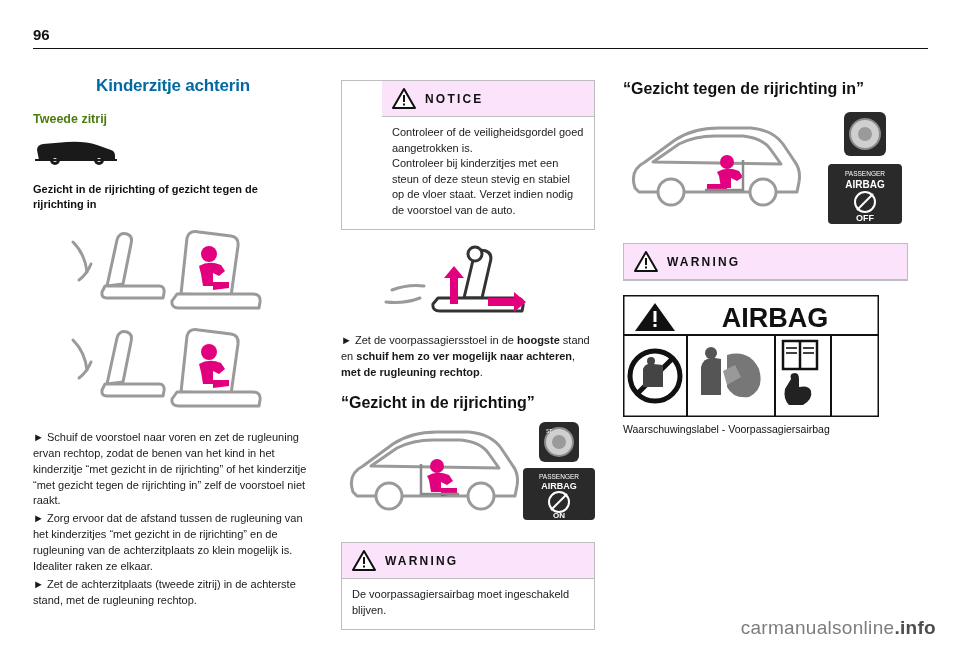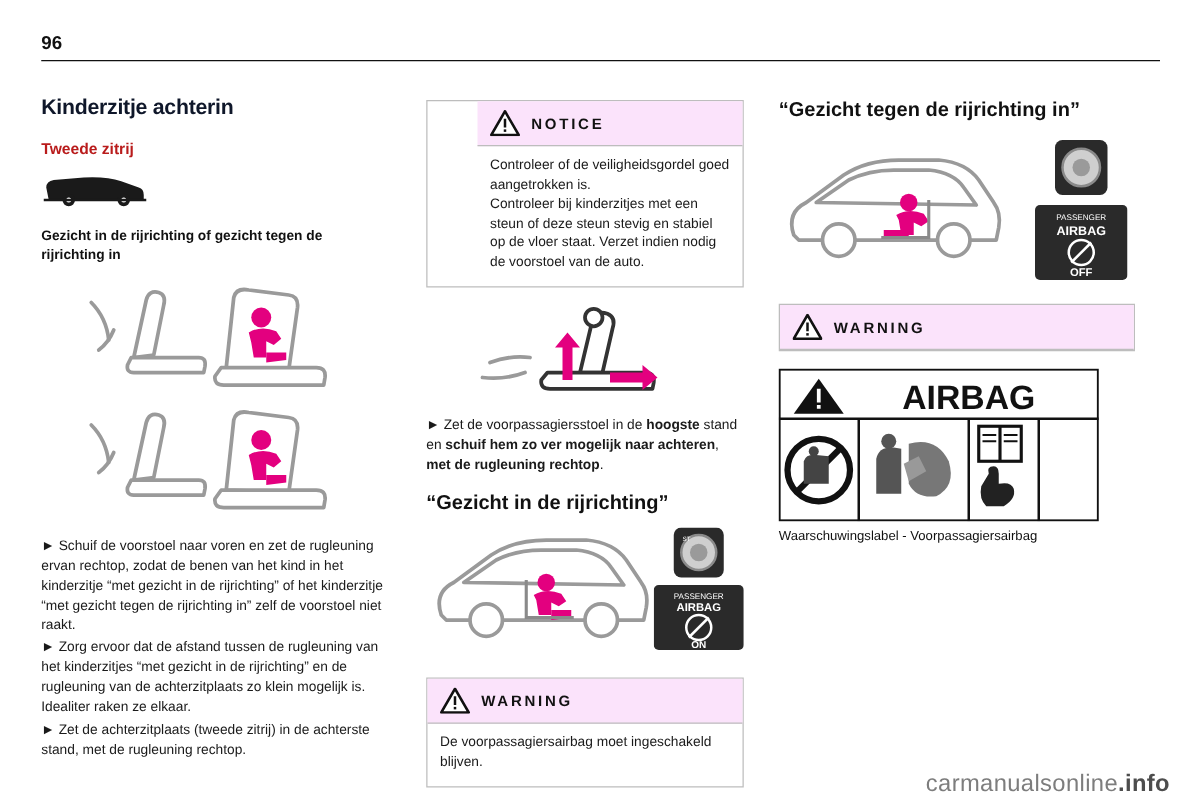--- a/index.html
+++ b/index.html
@@ -22,25 +22,26 @@
   }
   .columns {
     position:absolute; left:33px; top:76px; width:895px; height:540px;
     display:flex; gap:28px;
   }
   .col { width:280px; position:relative; }
   .col-2 { width:254px; }
   .col-3 { width:285px; }
 
   h1.section-title {
-    font-size:17px; font-weight:bold; margin:0 0 16px 0; color:#0f172a;
+    font-size:17px; font-weight:bold; margin:0 0 16px 0; color:#0369a1;
     letter-spacing:-0.2px;
+    text-align:center;
   }
   h2.sub-title {
-    font-size:12.5px; font-weight:bold; margin:0 0 12px 0; color:#b91c1c;
+    font-size:12.5px; font-weight:bold; margin:0 0 12px 0; color:#4d7c0f;
   }
   h3.bold-para {
     font-size:11px; font-weight:bold; margin:0 4px 10px 0; color:#111; line-height:1.35;
   }
   .arrow-para {
     font-size:11px; line-height:1.45; margin:0 0 2px 0; color:#1a1a1a;
     position:relative; padding-left:0;
   }
 
   

